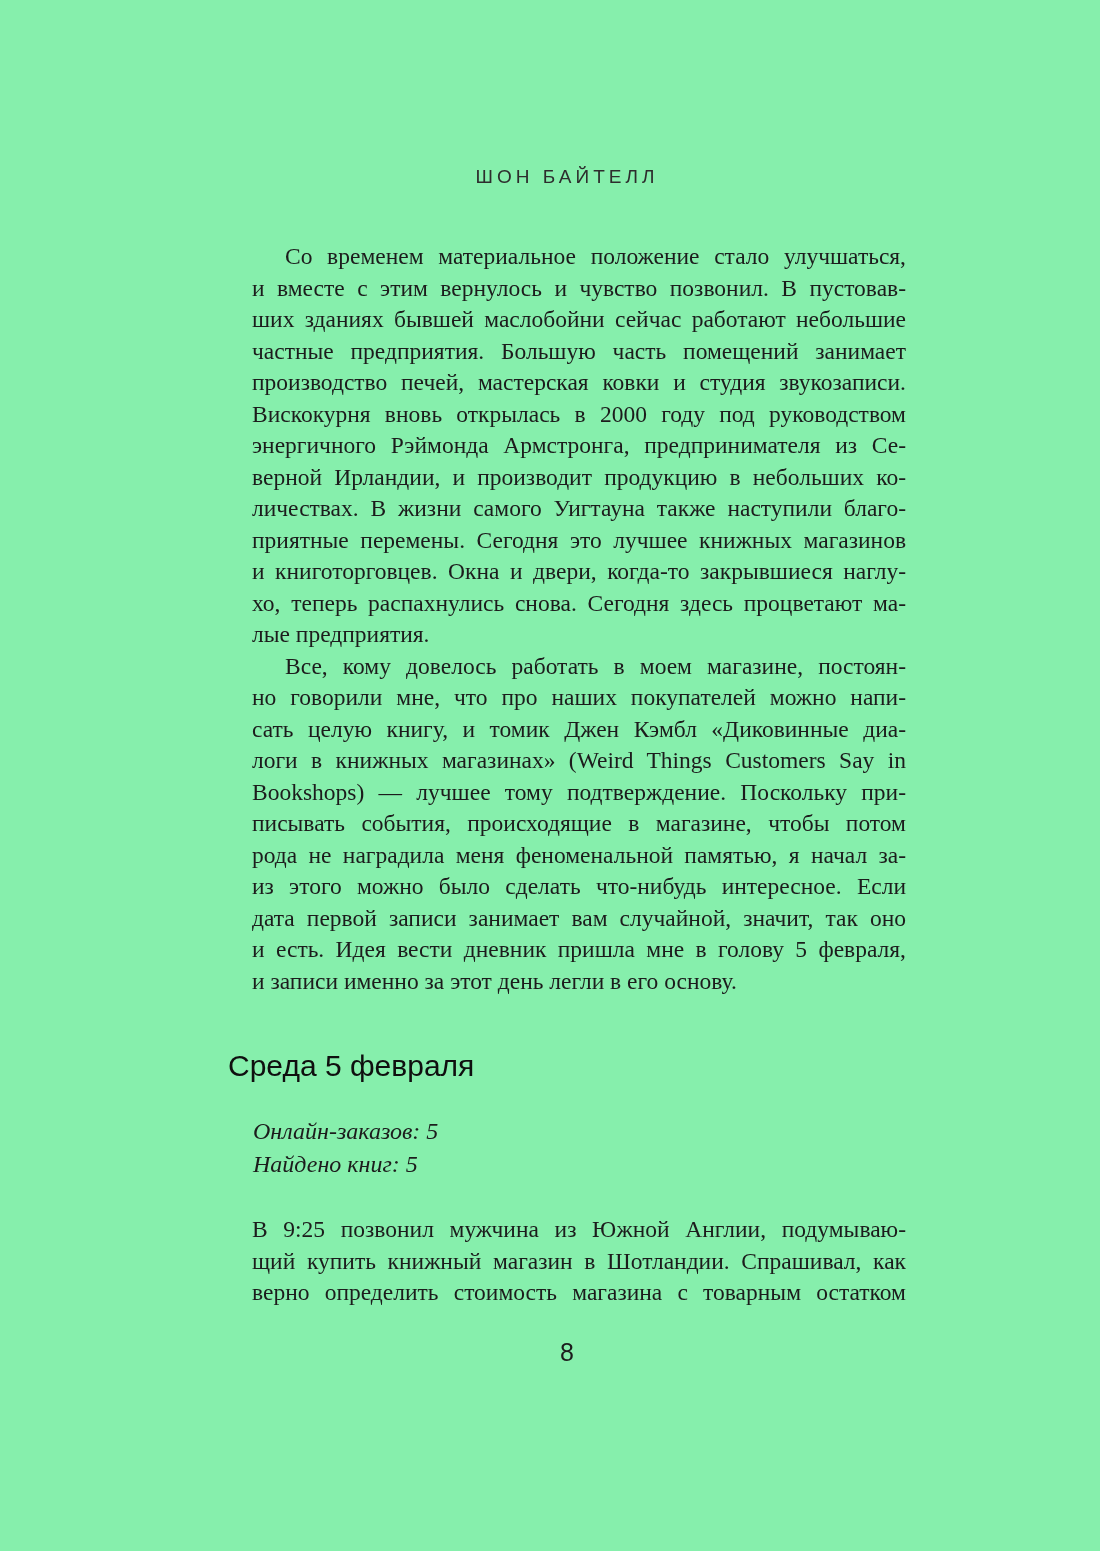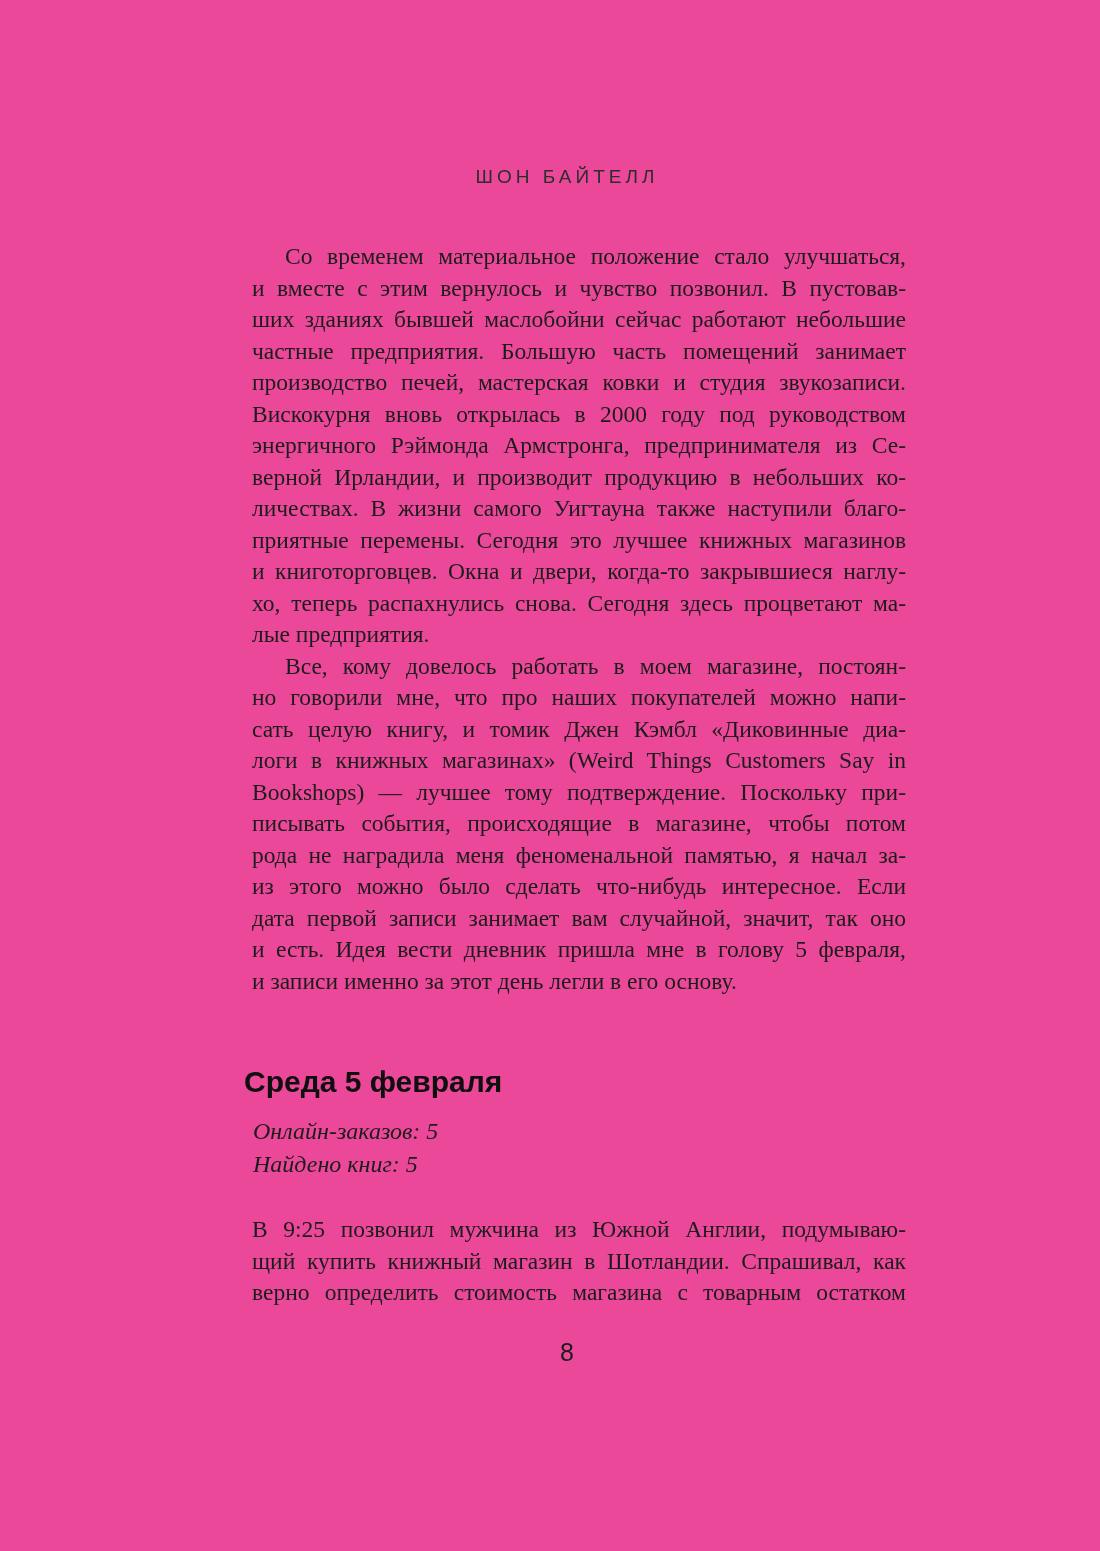--- a/index.html
+++ b/index.html
@@ -4,21 +4,21 @@
 <style>
   html, body {
     margin: 0;
     padding: 0;
     background: #ffffff;
   }
   .page {
     position: relative;
     width: 1100px;
     height: 1551px;
-    background: #ec4899;
+    background: #86efac;
     color: #1c1c1c;
     overflow: hidden;
   }
   .running-head {
     position: absolute;
     top: 166px;
     left: 228px;
     width: 678px;
     text-align: center;
     font-family: "Liberation Sans", sans-serif;
@@ -46,24 +46,24 @@
   .para .line.ind {
     text-indent: 33px;
   }
   .para .line.endline {
     text-align-last: left;
   }
   .section-heading {
     position: absolute;
     top: 1049px;
     left: 228px;
-    margin: 16px;
+    margin: 0;
     font-family: "Liberation Sans", sans-serif;
     font-size: 30px;
-    font-weight: bold;
+    font-weight: normal;
     color: #0f0f0f;
   }
   .stats {
     position: absolute;
     top: 1115px;
     left: 228px;
     width: 678px;
     font-family: "Liberation Serif", serif;
     font-style: italic;
     font-size: 24px;

